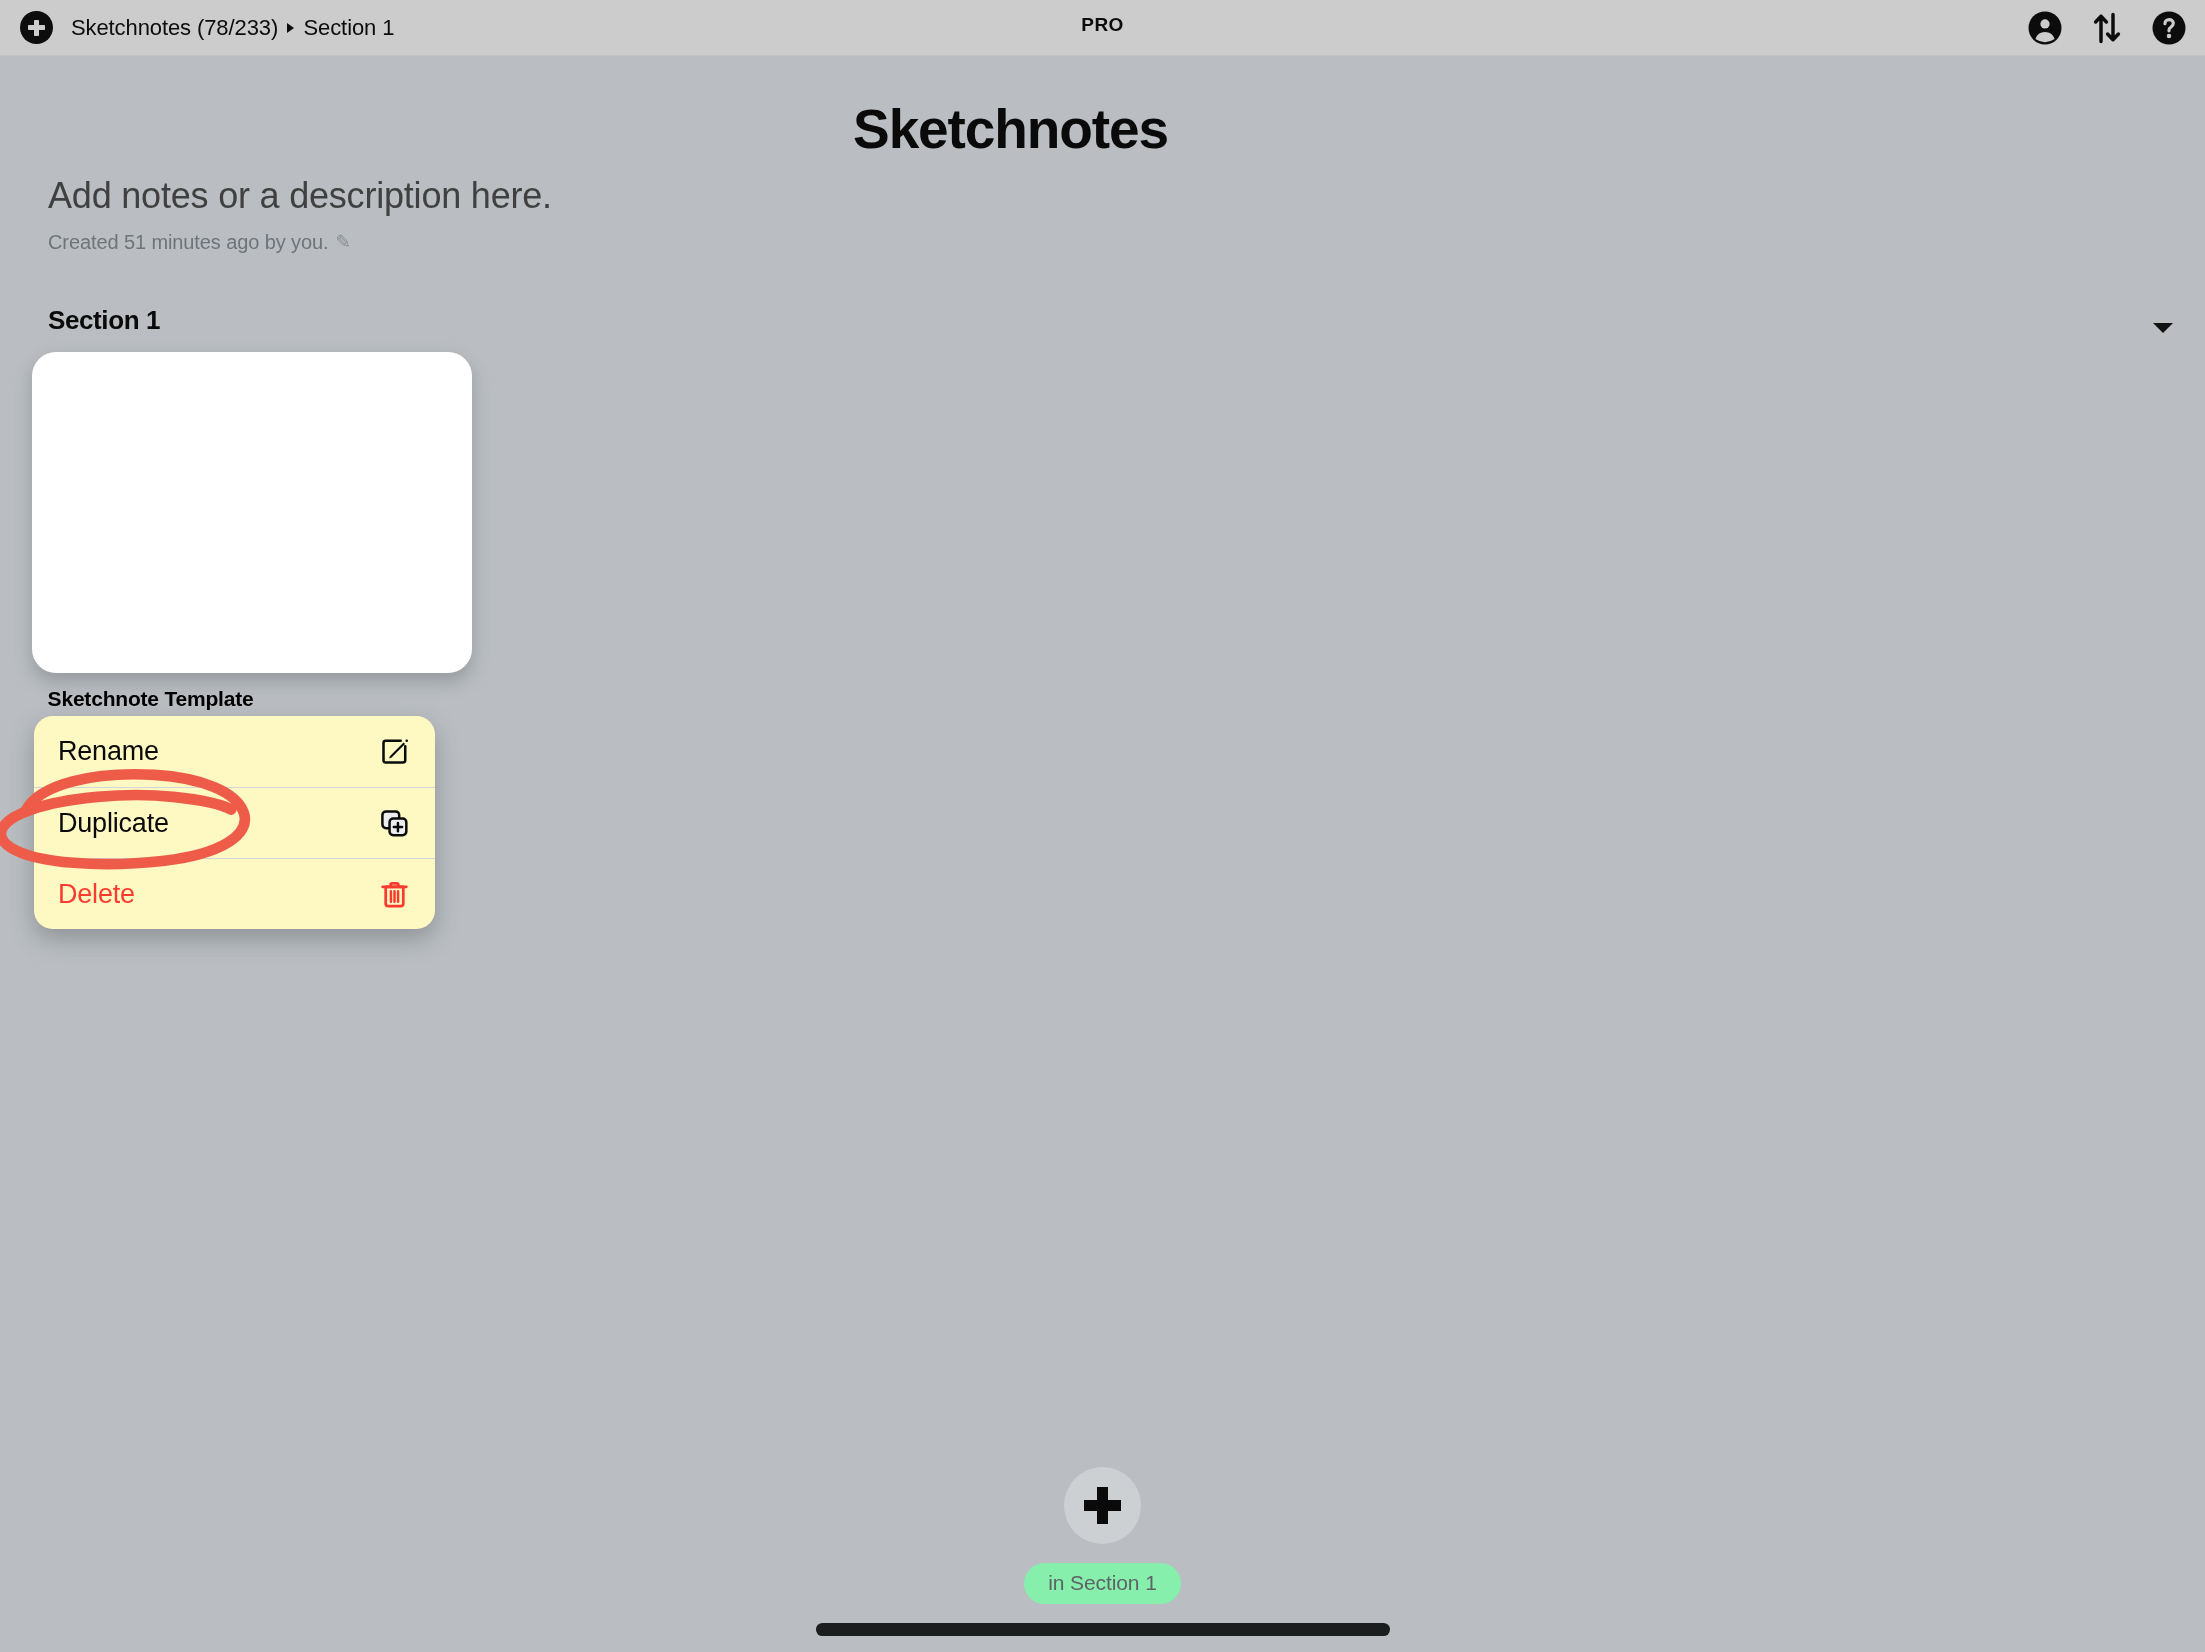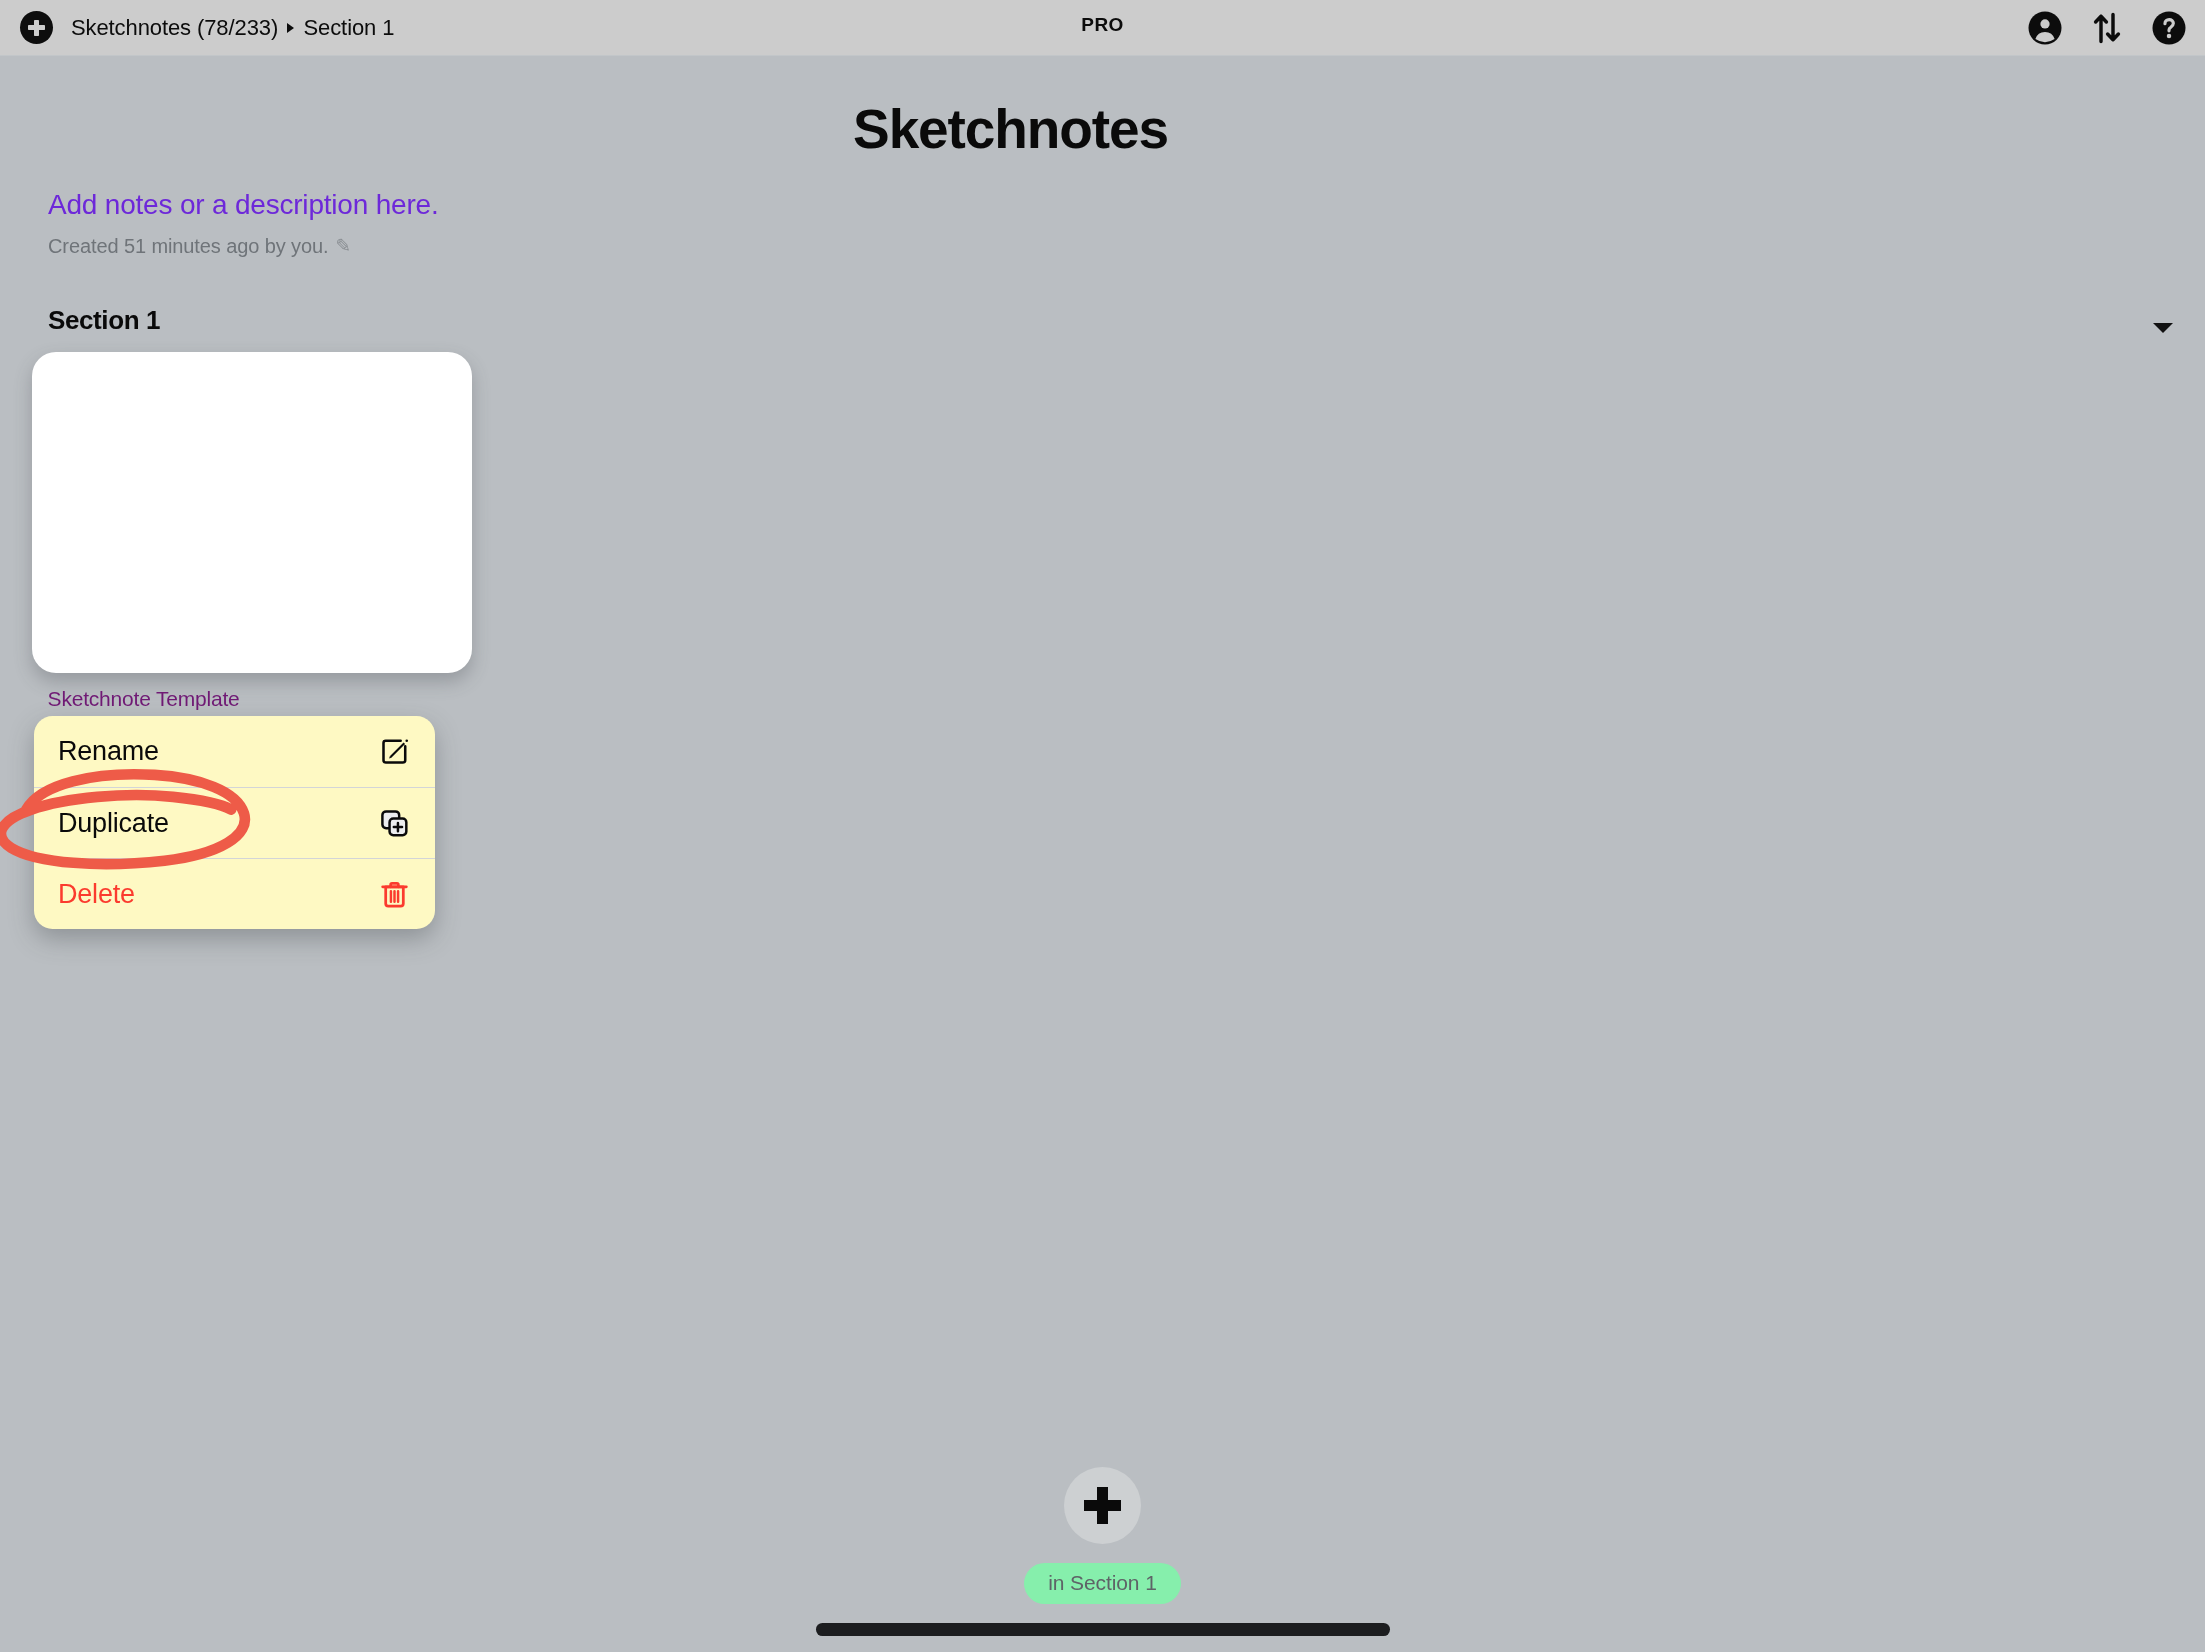--- a/index.html
+++ b/index.html
@@ -113,23 +113,23 @@
   #page-title {
     font-size: 55px;
     font-weight: bold;
     letter-spacing: -1.1px;
     color: #0a0a0a;
     line-height: 1.05;
     margin: 16px;
     text-align: right;
   }
   #page-desc {
-    margin-top: 30px;
-    font-size: 28px;
-    color: #6d28d9;
+    margin-top: 16px;
+    font-size: 36px;
+    color: #404040;
     letter-spacing: -0.2px;
   }
   #page-meta {
     margin-top: 14px;
     font-size: 20px;
     color: #6f7479;
     letter-spacing: -0.1px;
     display: flex;
     align-items: center;
     gap: 7px;
@@ -179,23 +179,23 @@
     width: 440px;
     height: 321px;
     background: #ffffff;
     border-radius: 24px;
     box-shadow: 0 8.5px 18.5px rgba(70,74,78,0.30);
   }
   #card-title {
     margin-top: 14px;
     margin-left: 15.6px;
     font-size: 21px;
-    font-weight: normal;
+    font-weight: bold;
     letter-spacing: -0.2px;
-    color: #701a75;
+    color: #000000;
   }
   #card-date {
     margin-top: 7px;
     margin-left: 15.6px;
     font-size: 20.6px;
     color: #6e7378;
     letter-spacing: -0.1px;
   }
 
   

